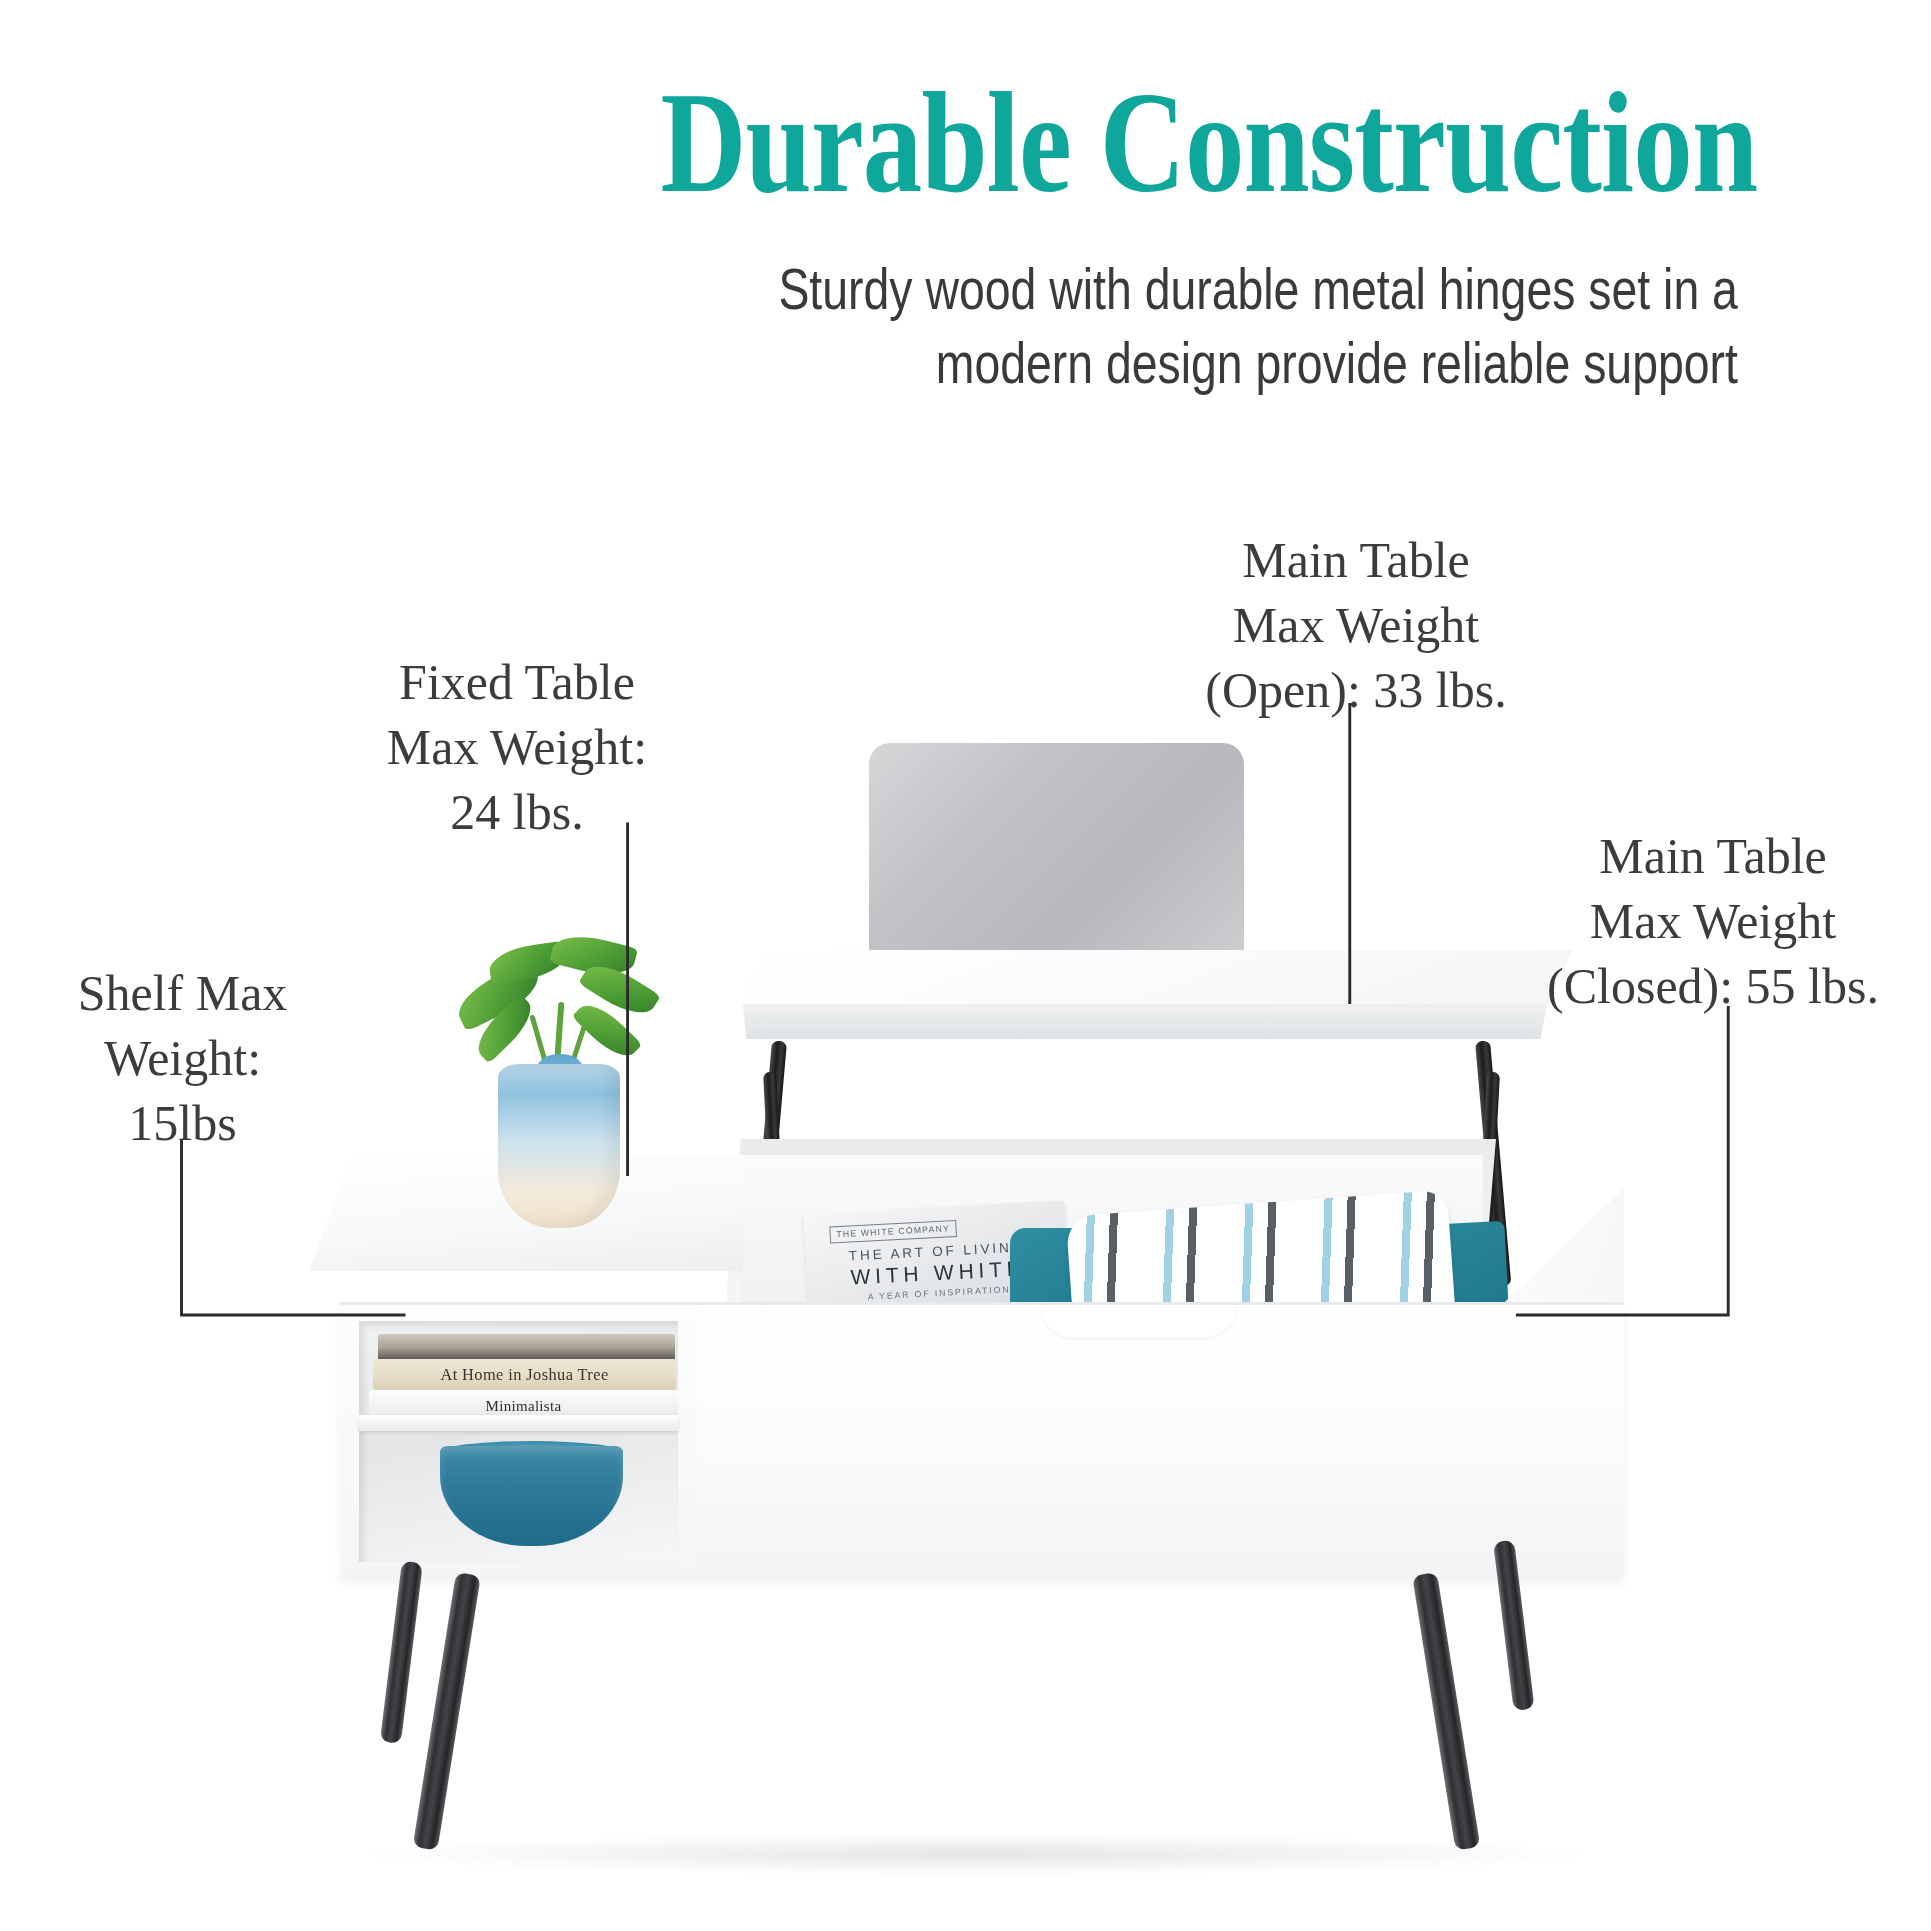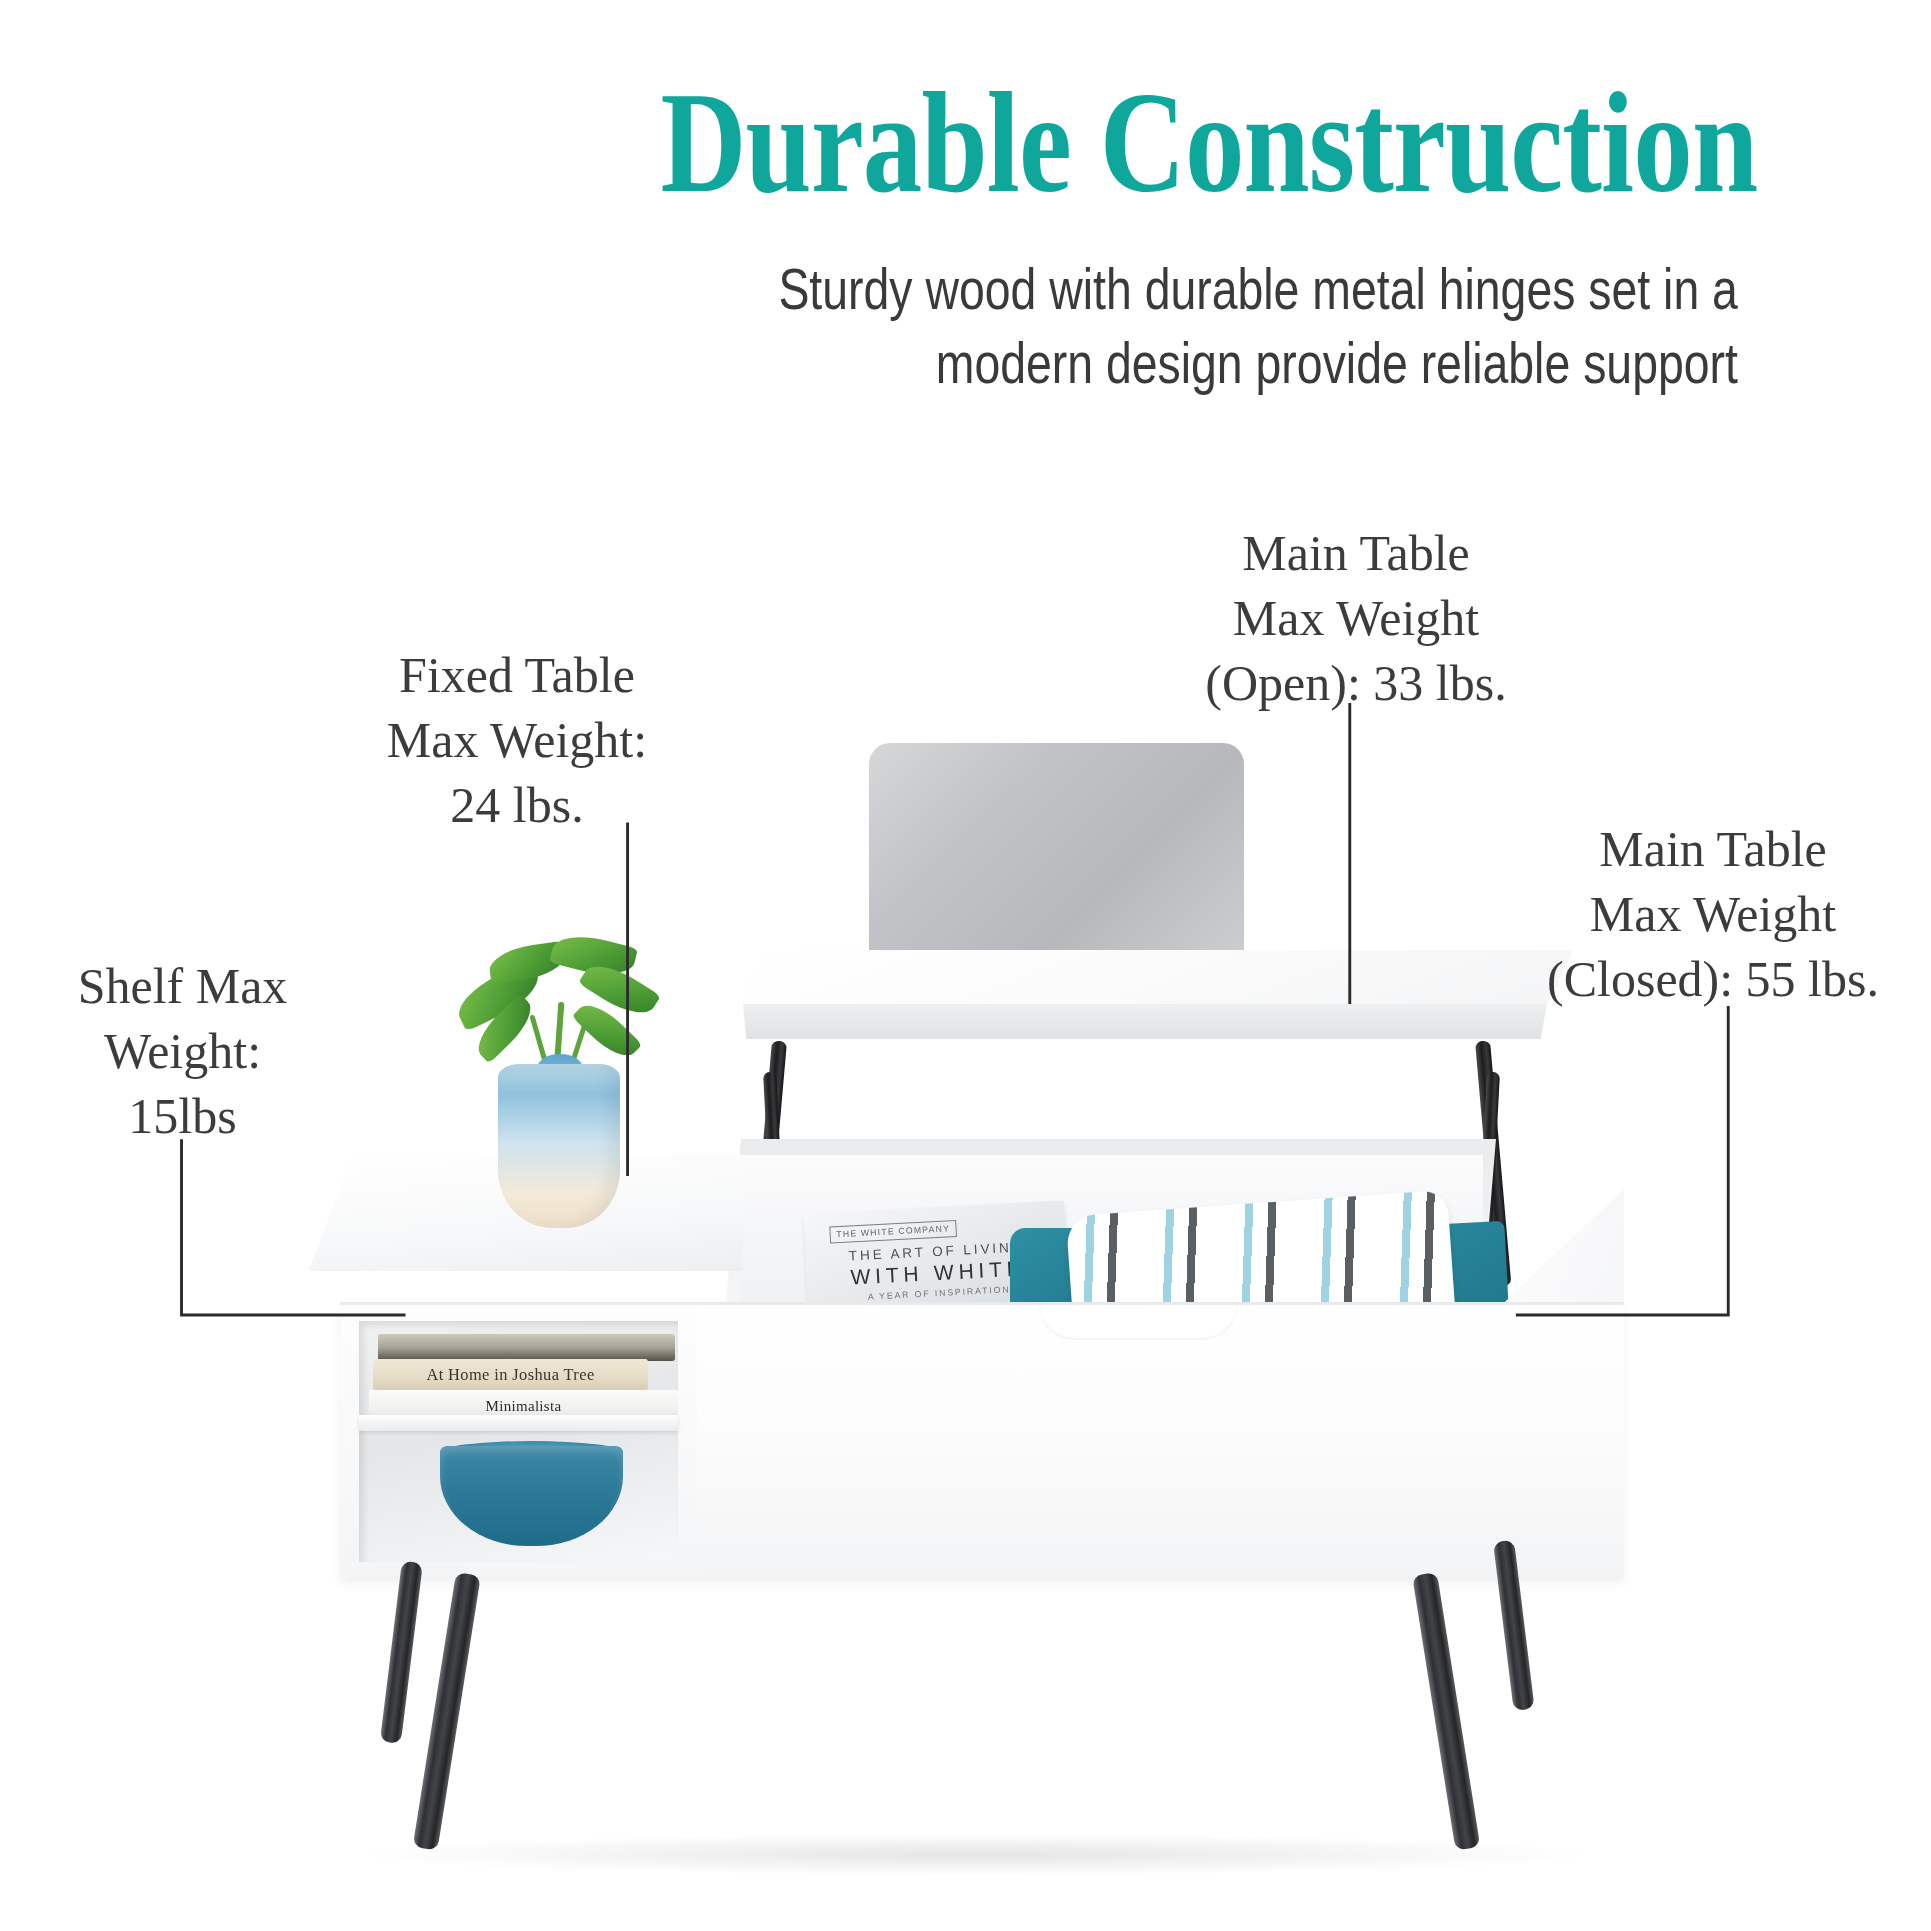--- a/index.html
+++ b/index.html
@@ -41,20 +41,21 @@
 
   
   .callout {
     position:absolute;
     font-family:"Liberation Serif", serif;
     font-size:50px;
     line-height:1.30;
     color:#3c3c3e;
     white-space:pre-line;
     text-align:center;
+    margin-top:7px;
   }
   #callout-shelf        { left:28px;   top:954px;  width:309px; }
   #callout-fixed        { left:353px;  top:643px;  width:328px; }
   #callout-open         { left:1153px; top:521px;  width:406px; }
   #callout-closed       { left:1495px; top:817px;  width:436px; }
 
   
   #leaders { position:absolute; left:0; top:0; width:1931px; height:1931px; }
 
   
@@ -160,21 +161,21 @@
   
   .book {
     position:absolute;
     border-radius:2.9px;
     font-family:"Liberation Serif", serif;
     color:#3a3530;
     display:flex; align-items:center; justify-content:center;
     overflow:hidden;
   }
   .book-joshua {
-    left:373px; top:1359px; width:275px; height:31px;
+    left:373px; top:1359px; width:303px; height:31px;
     background:linear-gradient(180deg,#efe7d6 0%,#e6dcc6 60%,#d9cdb3 100%);
     font-size:16.4px; letter-spacing:0.4px;
   }
   .book-minimalista {
     left:369px; top:1390px; width:309px; height:33px;
     background:linear-gradient(180deg,#fbfbf9 0%,#f0f0ee 60%,#e1e1df 100%);
     font-size:15px; letter-spacing:0.3px; color:#2c2c2c;
   }
   .book-dark {
     position:absolute; left:378px; top:1334px; width:297px; height:27px;

